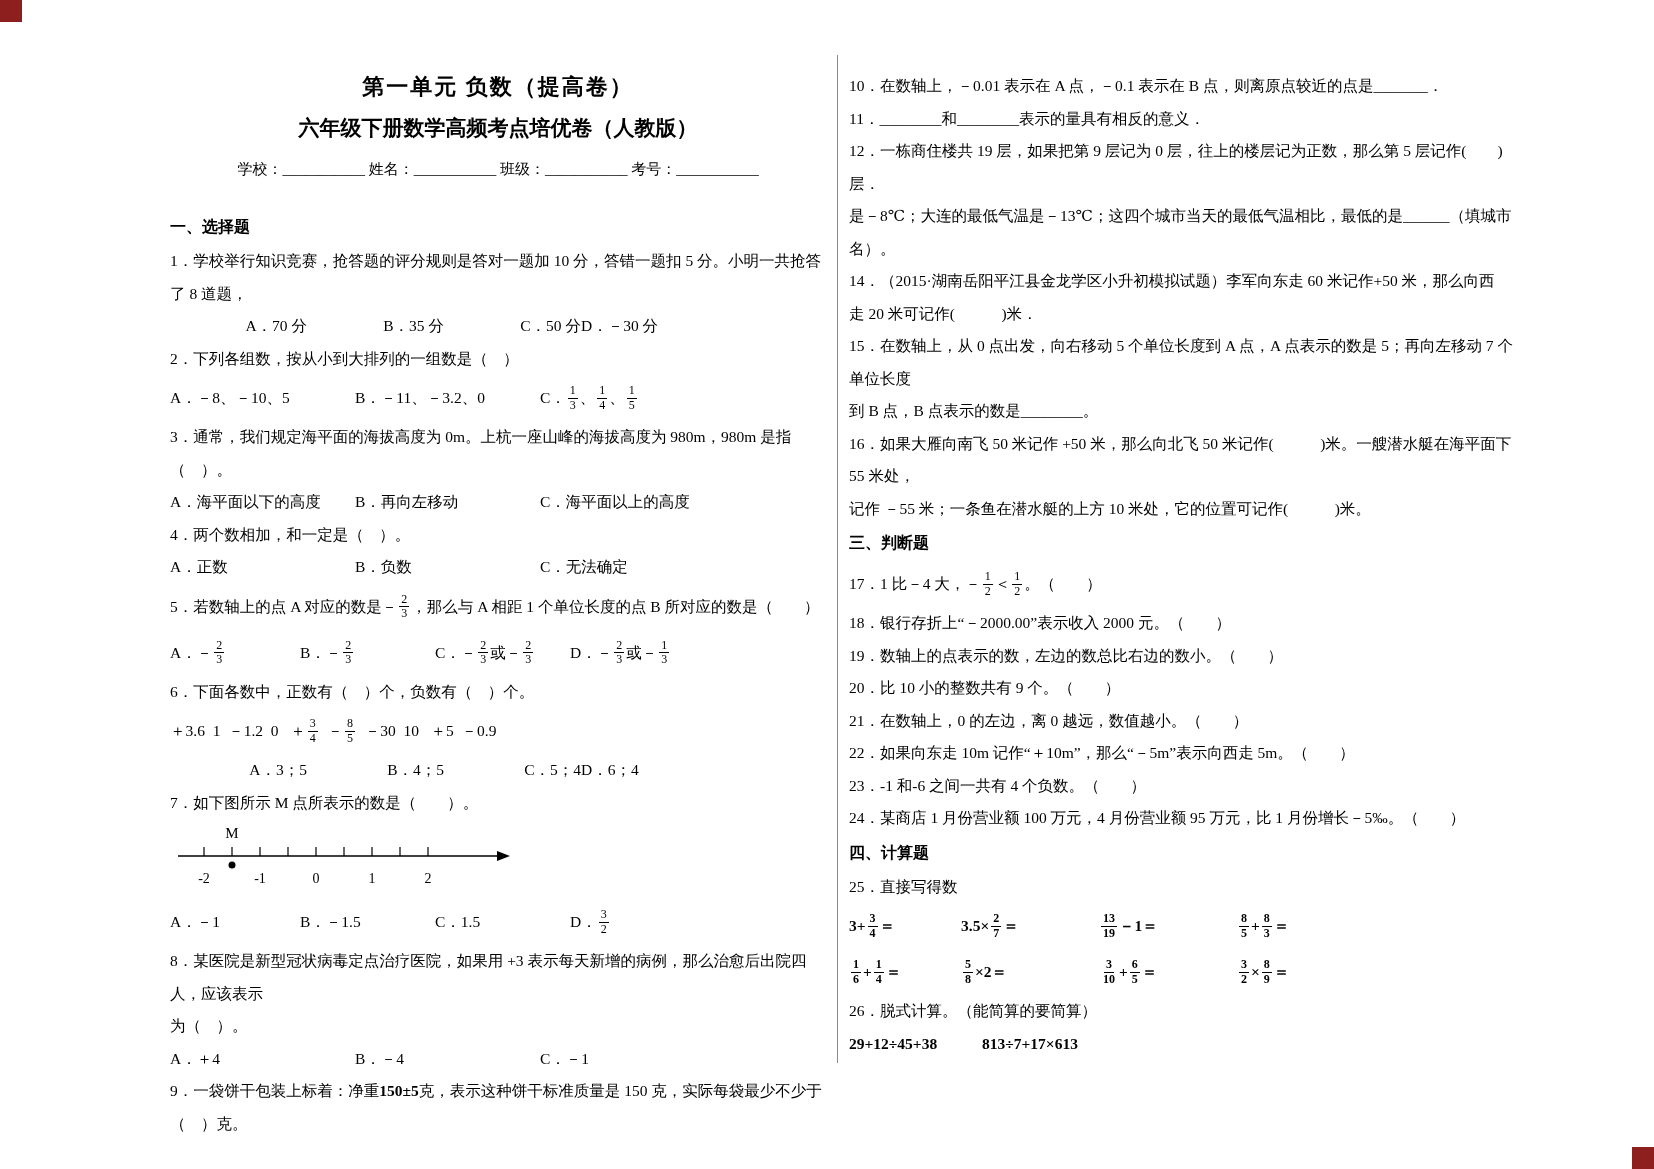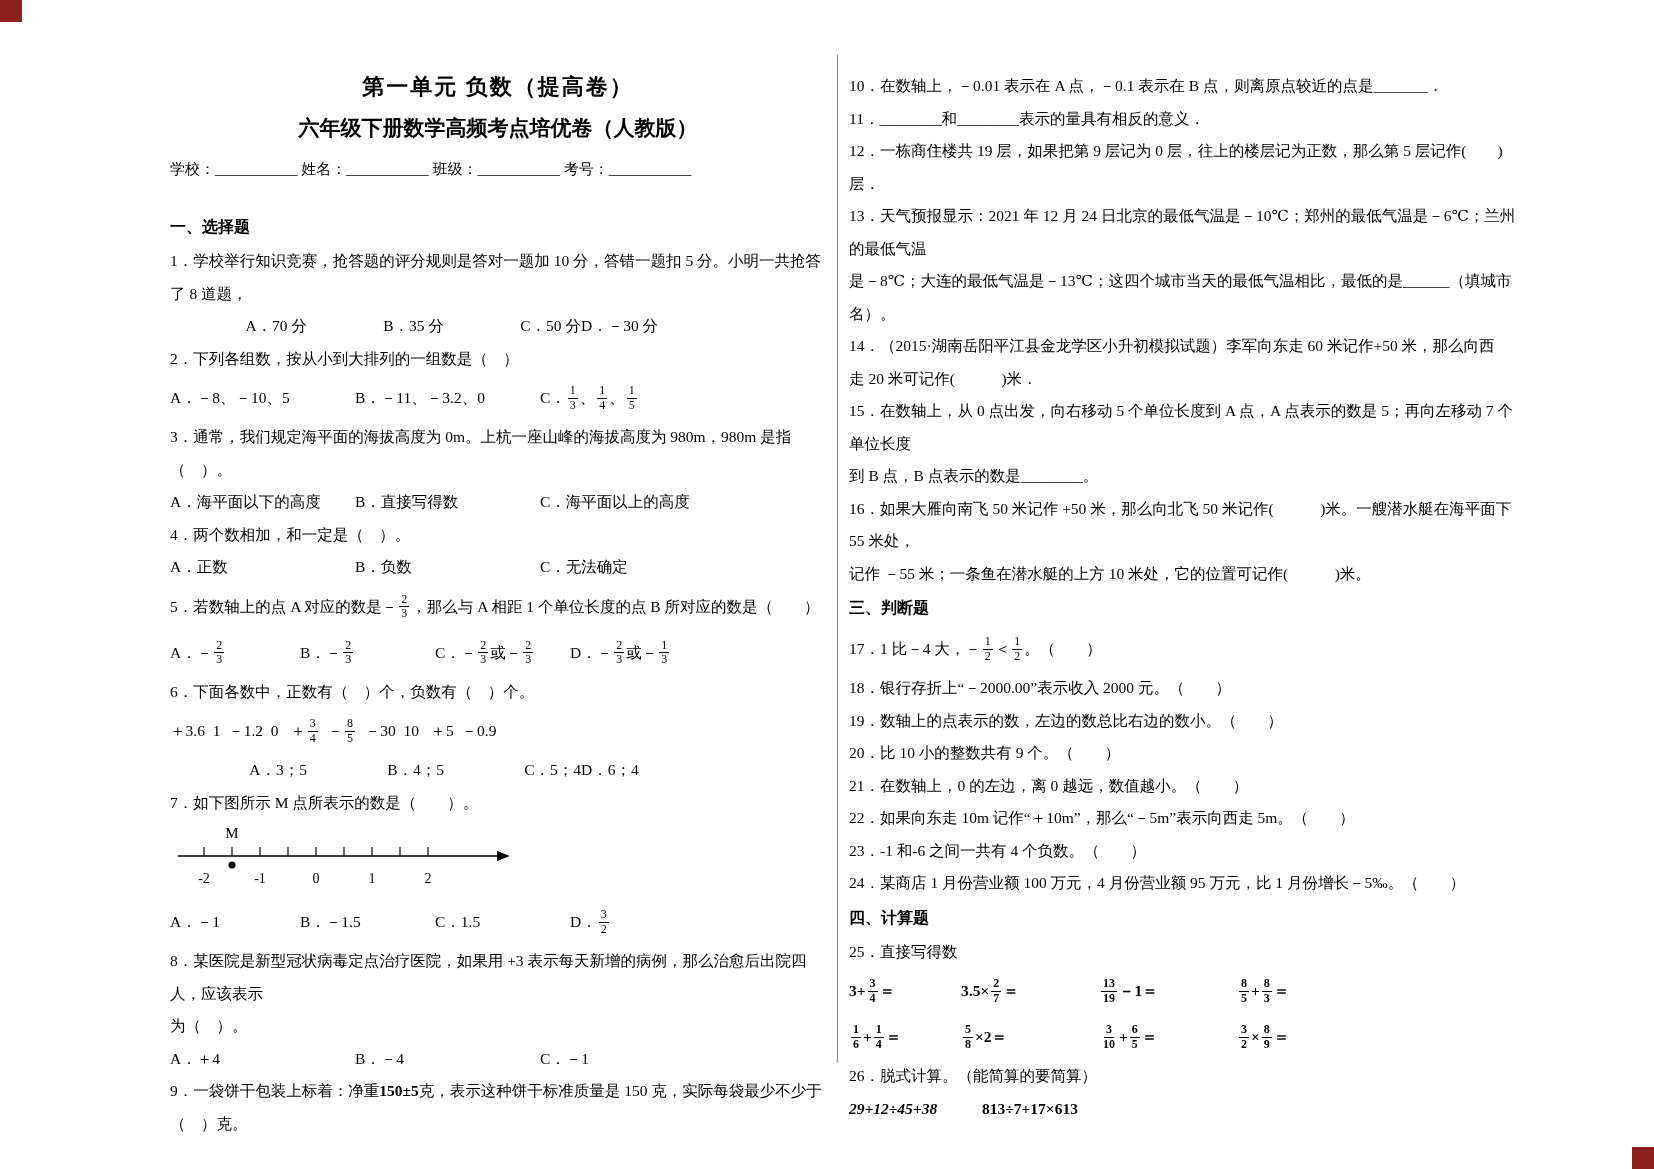--- a/index.html
+++ b/index.html
@@ -8,21 +8,21 @@
   .page{position:relative;width:1654px;height:1169px;background:#fff;overflow:hidden;}
   .corner{position:absolute;width:22px;height:22px;background:#8e1f1f;}
   .corner.tl{left:0;top:0;}
   .corner.br{right:0;bottom:0;}
   .divider{position:absolute;left:837px;top:55px;width:1px;height:1008px;background:#8a8a8a;}
   .col{position:absolute;font-size:15.5px;}
   .col-left{left:170px;top:72px;width:656px;}
   .col-right{left:849px;top:70px;width:668px;}
   .t1{font-size:22px;font-weight:bold;text-align:center;letter-spacing:2px;margin-bottom:12px;}
   .t2{font-size:21px;font-weight:bold;text-align:center;margin-bottom:18px;font-family:Liberation Serif, serif;}
-  .info{font-size:15px;text-align:left;margin-bottom:30px;white-space:pre-wrap;}
+  .info{font-size:15px;text-align:center;margin-bottom:30px;white-space:pre-wrap;}
   .sec{font-weight:bold;font-size:16px;line-height:36px;white-space:pre-wrap;}
   .line{line-height:32.5px;white-space:pre-wrap;}
   .frow{line-height:46px;}
   .optrow{display:flex;align-items:center;}
   .optrow>span{flex:0 0 auto;}
   .w137{width:137px;text-align:right;}
   .w185{width:185px;}
   .w135{width:135px;}
   .w130{width:130px;}
   .bold{font-weight:bold;}
@@ -32,21 +32,21 @@
   .numline{position:relative;width:340px;height:74px;margin:6px 0 0 4px;}
   .nl-m{position:absolute;left:58px;top:0;transform:translateX(-50%);font-size:15px;font-style:normal;}
   .nl-svg{position:absolute;left:0;top:17px;}
   .nl-labels{position:absolute;left:0;top:46px;width:100%;font-size:14px;}
   .nl-labels span{position:absolute;transform:translateX(-50%);}
   .calcrow{display:flex;align-items:center;}
   .calcrow>span{flex:0 0 auto;}
   .c1{width:112px;}
   .c2{width:138px;}
   .c3{width:138px;}
-  .q26a{width:133px;font-style:italic;}
+  .q26a{width:133px;}
 </style>
 </head>
 <body>
 
 <div class="page">
   <div class="corner tl"></div>
   <div class="corner br"></div>
   <div class="divider"></div>
 
   <div class="col col-left">
@@ -72,21 +72,21 @@
         <span class="w185">A．－8、－10、5</span>
         <span class="w185">B．－11、－3.2、0</span>
         <span><span>C．</span><span class="frac"><span class="fn">1</span><span class="fd">3</span></span><span>、</span><span class="frac"><span class="fn">1</span><span class="fd">4</span></span><span>、</span><span class="frac"><span class="fn">1</span><span class="fd">5</span></span></span>
       </p>
     </div>
 
     <div>
       <p class="line">3．通常，我们规定海平面的海拔高度为 0m。上杭一座山峰的海拔高度为 980m，980m 是指（　）。</p>
       <p class="line optrow">
         <span class="w185">A．海平面以下的高度</span>
-        <span class="w185">B．直接写得数</span>
+        <span class="w185">B．再向左移动</span>
         <span>C．海平面以上的高度</span>
       </p>
     </div>
 
     <div>
       <p class="line">4．两个数相加，和一定是（　）。</p>
       <p class="line optrow">
         <span class="w185">A．正数</span>
         <span class="w185">B．负数</span>
         <span>C．无法确定</span>
@@ -163,21 +163,20 @@
 
     </div>
 
   </div>
 
   <div class="col col-right">
     <p class="line">10．在数轴上，－0.01 表示在 A 点，－0.1 表示在 B 点，则离原点较近的点是_______．</p>
     <p class="line">11．________和________表示的量具有相反的意义．</p>
     <p class="line">12．一栋商住楼共 19 层，如果把第 9 层记为 0 层，往上的楼层记为正数，那么第 5 层记作(　　)层．</p>
     <div>
-      <p class="line">13．天气预报显示：2021 年 12 月 24 日北京的最低气温是－10℃；郑州的最低气温是－6℃；兰州的最低气温</p>
       <p class="line">是－8℃；大连的最低气温是－13℃；这四个城市当天的最低气温相比，最低的是______（填城市名）。</p>
     </div>
     <div>
       <p class="line">14．（2015·湖南岳阳平江县金龙学区小升初模拟试题）李军向东走 60 米记作+50 米，那么向西</p>
       <p class="line">走 20 米可记作(　　　)米．</p>
     </div>
     <div>
       <p class="line">15．在数轴上，从 0 点出发，向右移动 5 个单位长度到 A 点，A 点表示的数是 5；再向左移动 7 个单位长度</p>
       <p class="line">到 B 点，B 点表示的数是________。</p>
     </div>

